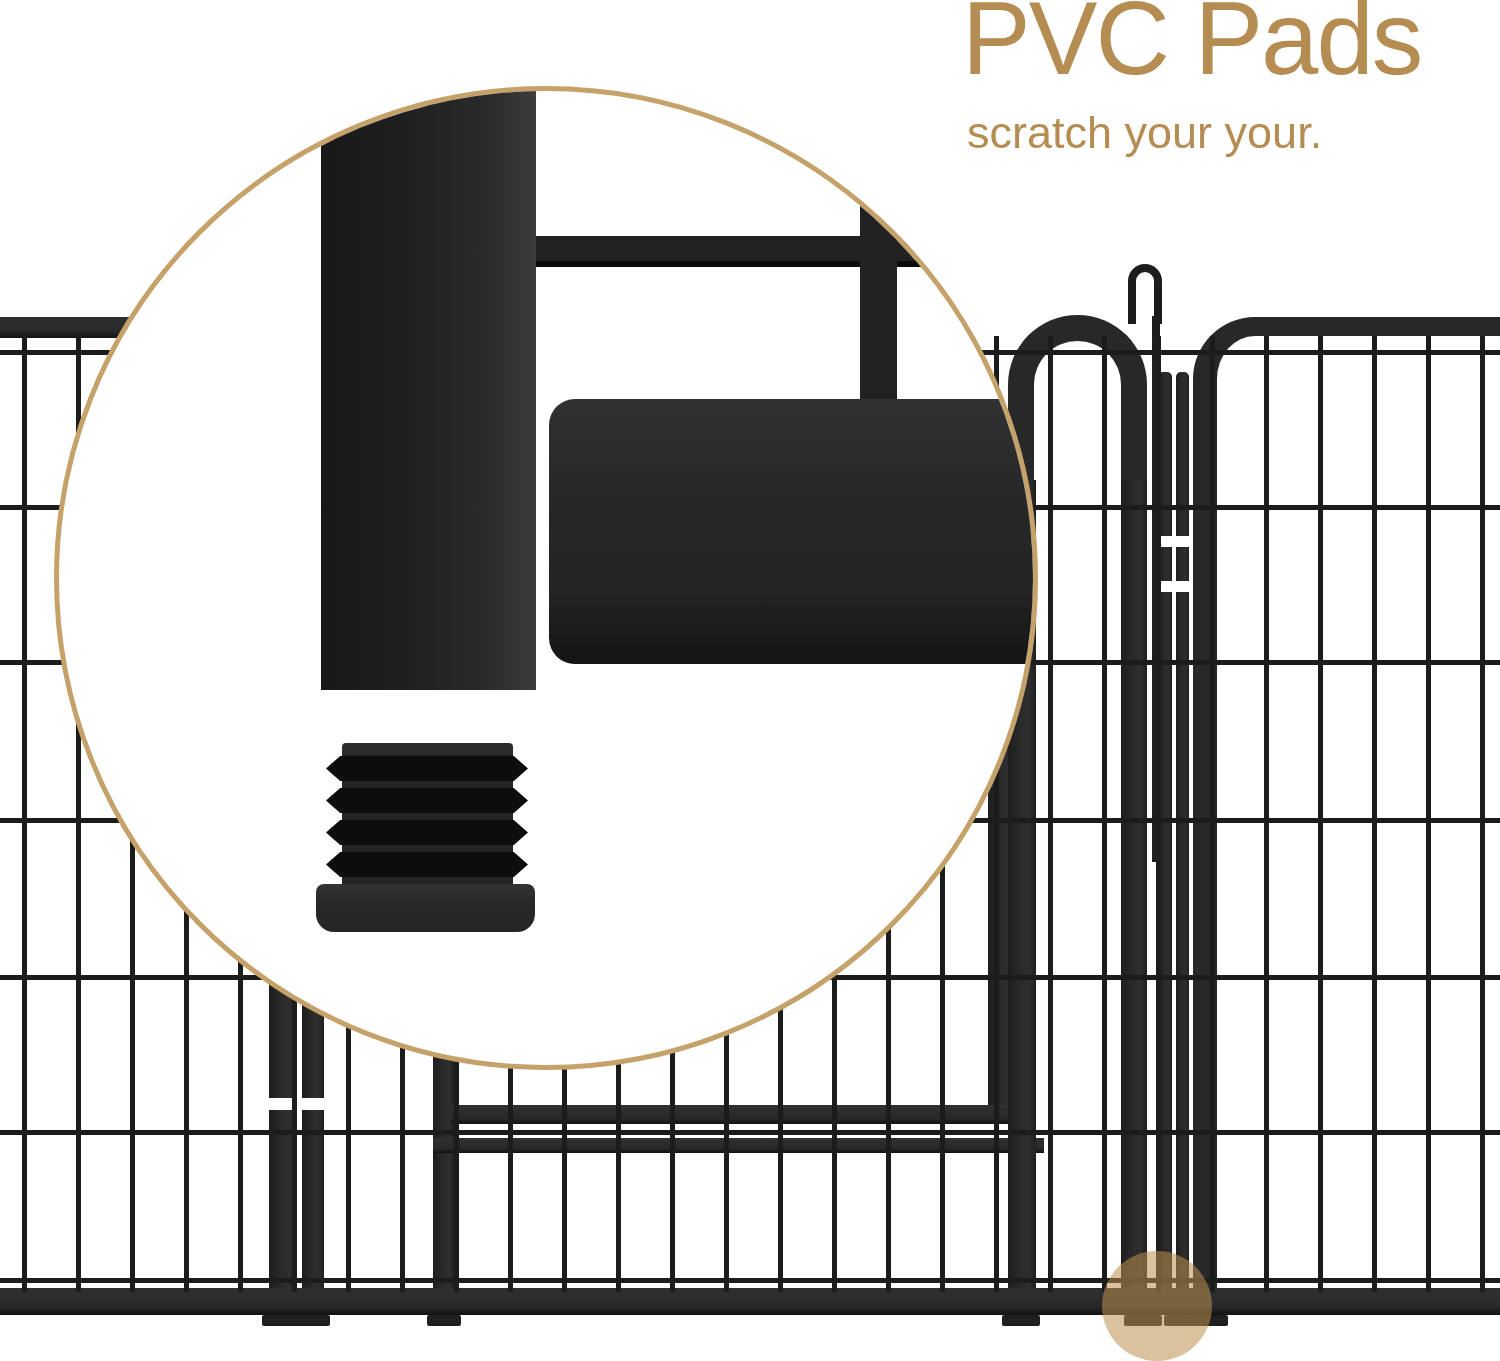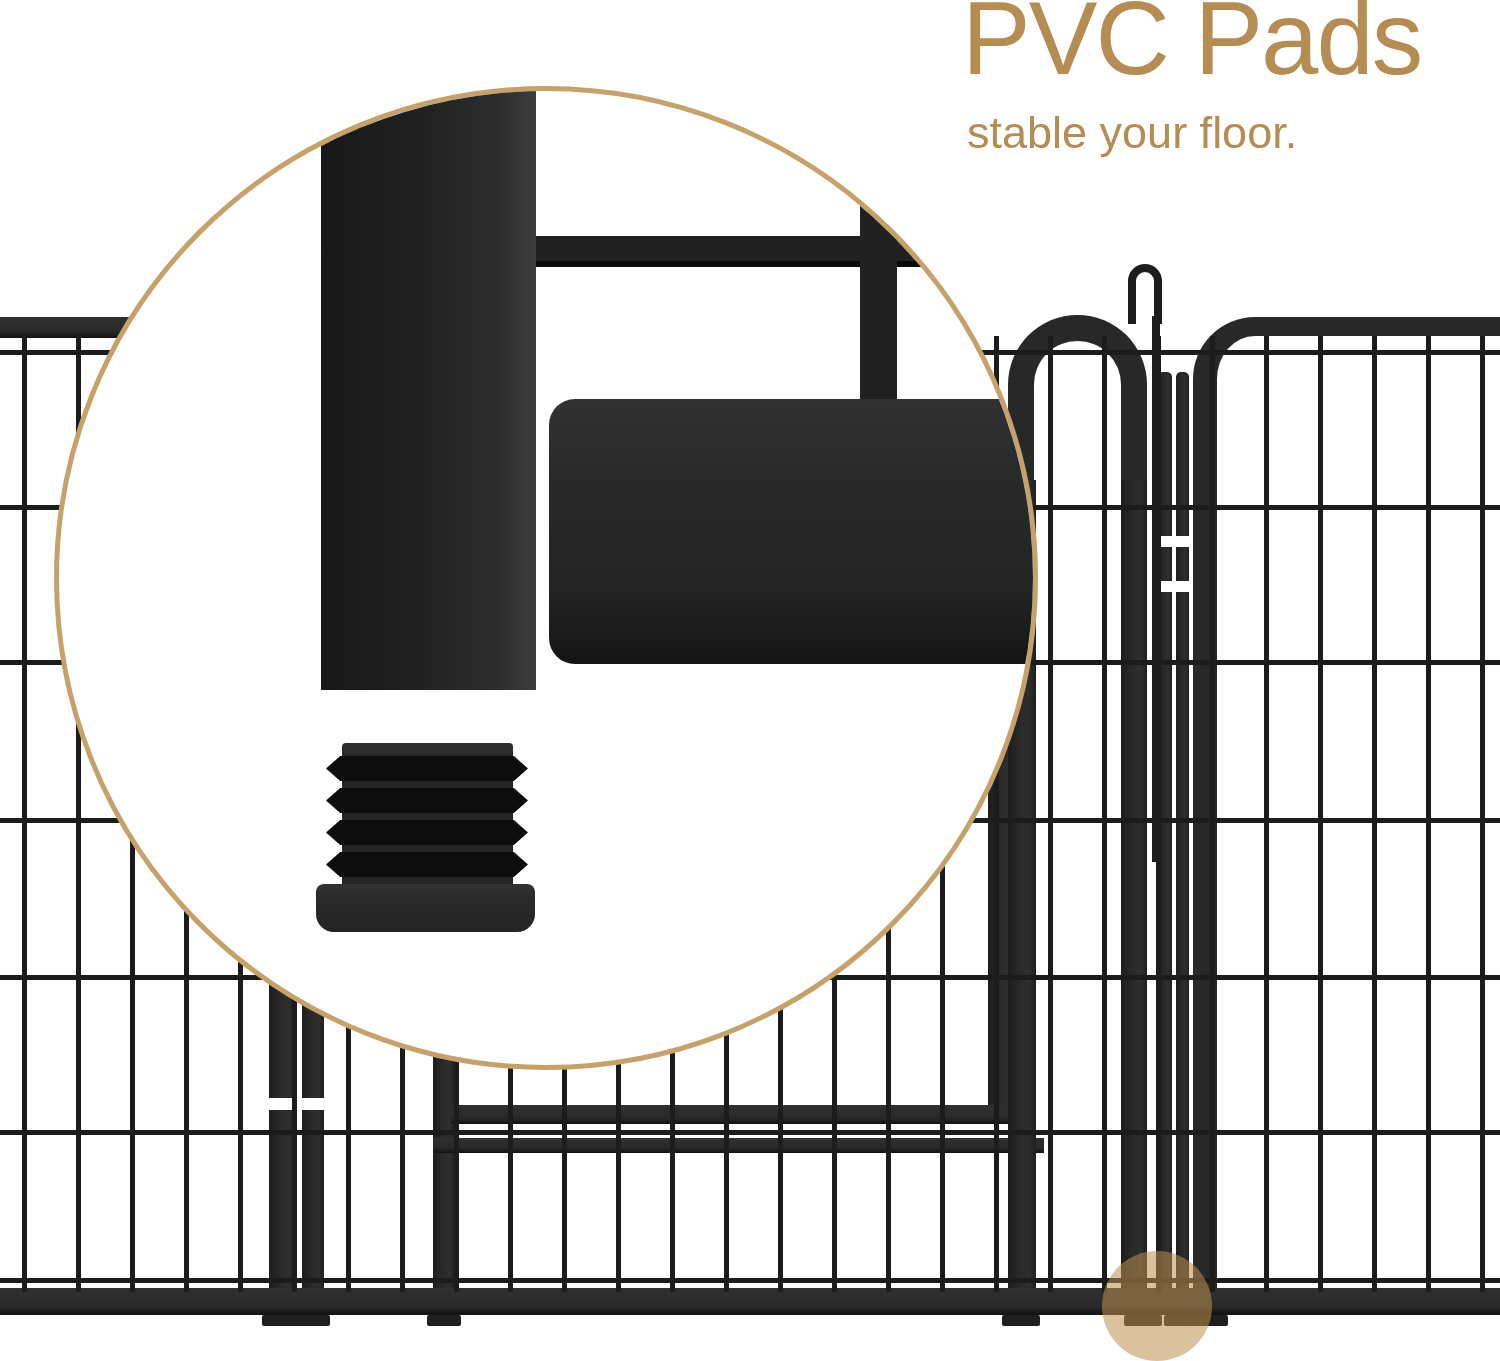--- a/index.html
+++ b/index.html
@@ -168,16 +168,16 @@
       <div class="pad-rib" style="left:326px;top:756px;width:202px;height:25px"></div>
       <div class="pad-rib" style="left:326px;top:788px;width:202px;height:25px"></div>
       <div class="pad-rib" style="left:326px;top:820px;width:202px;height:25px"></div>
       <div class="pad-rib" style="left:326px;top:852px;width:202px;height:25px"></div>
       <div class="pad-base" style="left:316px;top:884px;width:219px;height:48px"></div>
     </div>
   </div>
 
   <div class="title" style="left:962px;top:-20px">PVC Pads</div>
   <div class="subtitle" style="left:967px;top:96px">
-    <span style="position:static;display:block">stable your floor.</span>
+    <span style="position:static;display:block">scratch your your.</span>
   </div>
 
 </div>
 
 </body></html>

